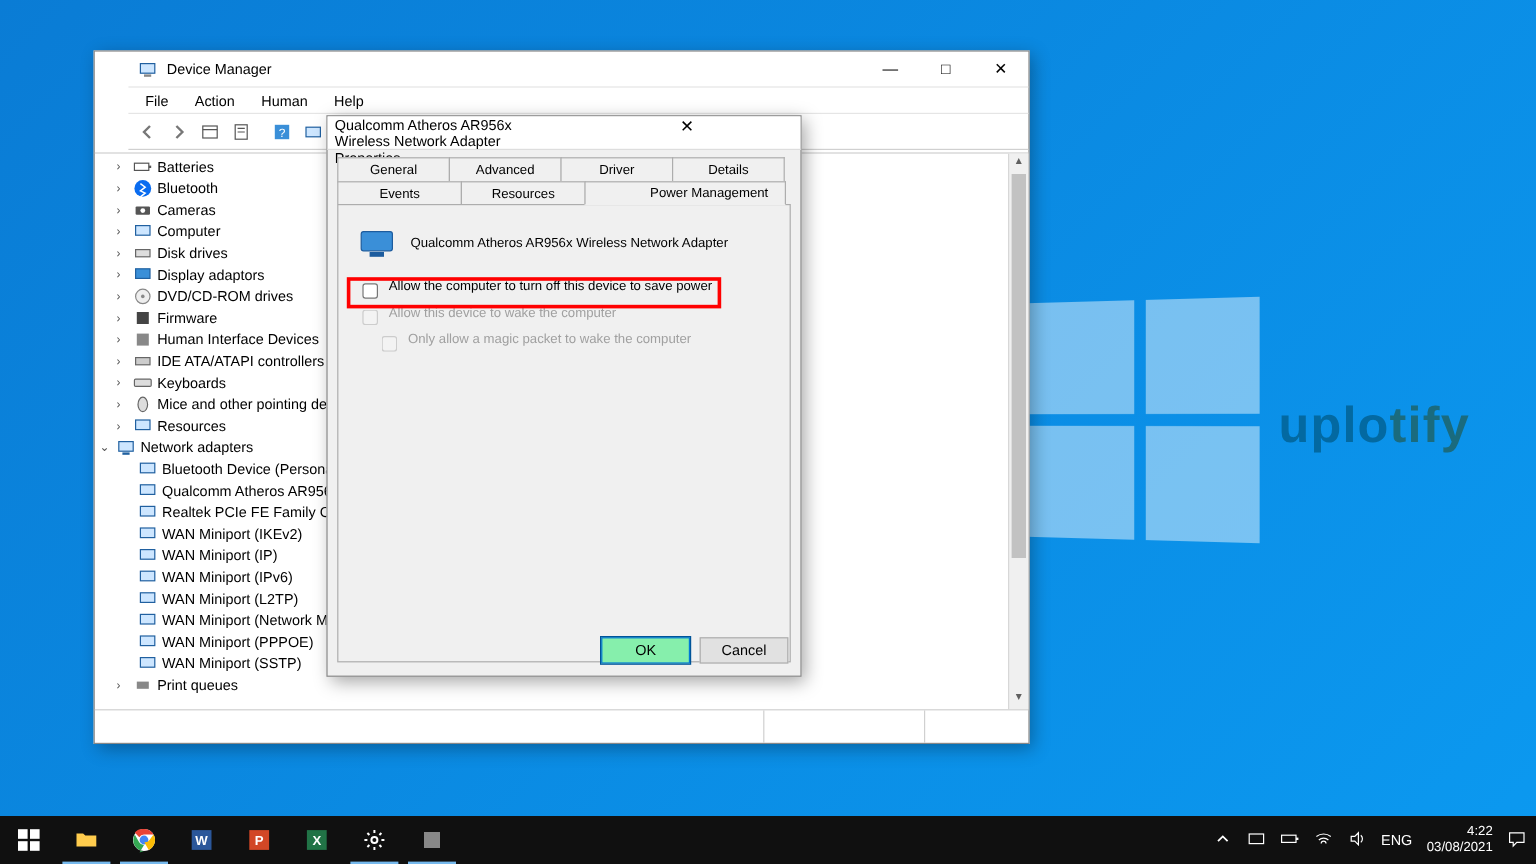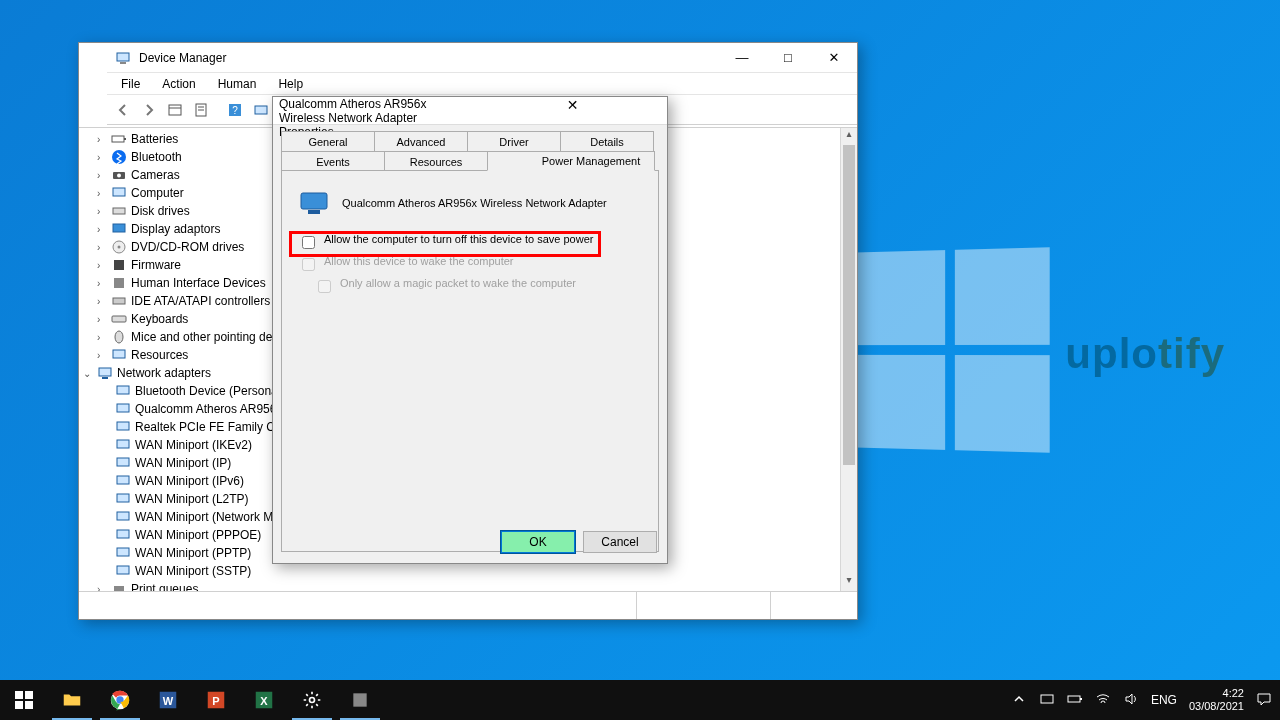--- a/index.html
+++ b/index.html
@@ -357,28 +357,20 @@
             </svg>
           </span>
           <span class="label">WAN Miniport (PPPOE)</span>
         </div>
       <div class="row indent1">
           <span class="devicon">
             <svg class="nic-svg" viewBox="0 0 16 16">
               <rect x="2" y="3" width="12" height="8" fill="#cde6ff" stroke="#2060a0"></rect>
             </svg>
           </span>
-          <span class="label">WAN Miniport (PPTP)</span>
-        </div>
-      <div class="row indent1">
-          <span class="devicon">
-            <svg class="nic-svg" viewBox="0 0 16 16">
-              <rect x="2" y="3" width="12" height="8" fill="#cde6ff" stroke="#2060a0"></rect>
-            </svg>
-          </span>
           <span class="label">WAN Miniport (SSTP)</span>
         </div>
       <div class="row">
           <span class="chev">›</span>
           <span class="devicon">
             <svg viewBox="0 0 16 16">
               <rect x="3" y="5" width="10" height="6" fill="#888"></rect>
             </svg>
           </span>
           <span class="label">Print queues</span>

